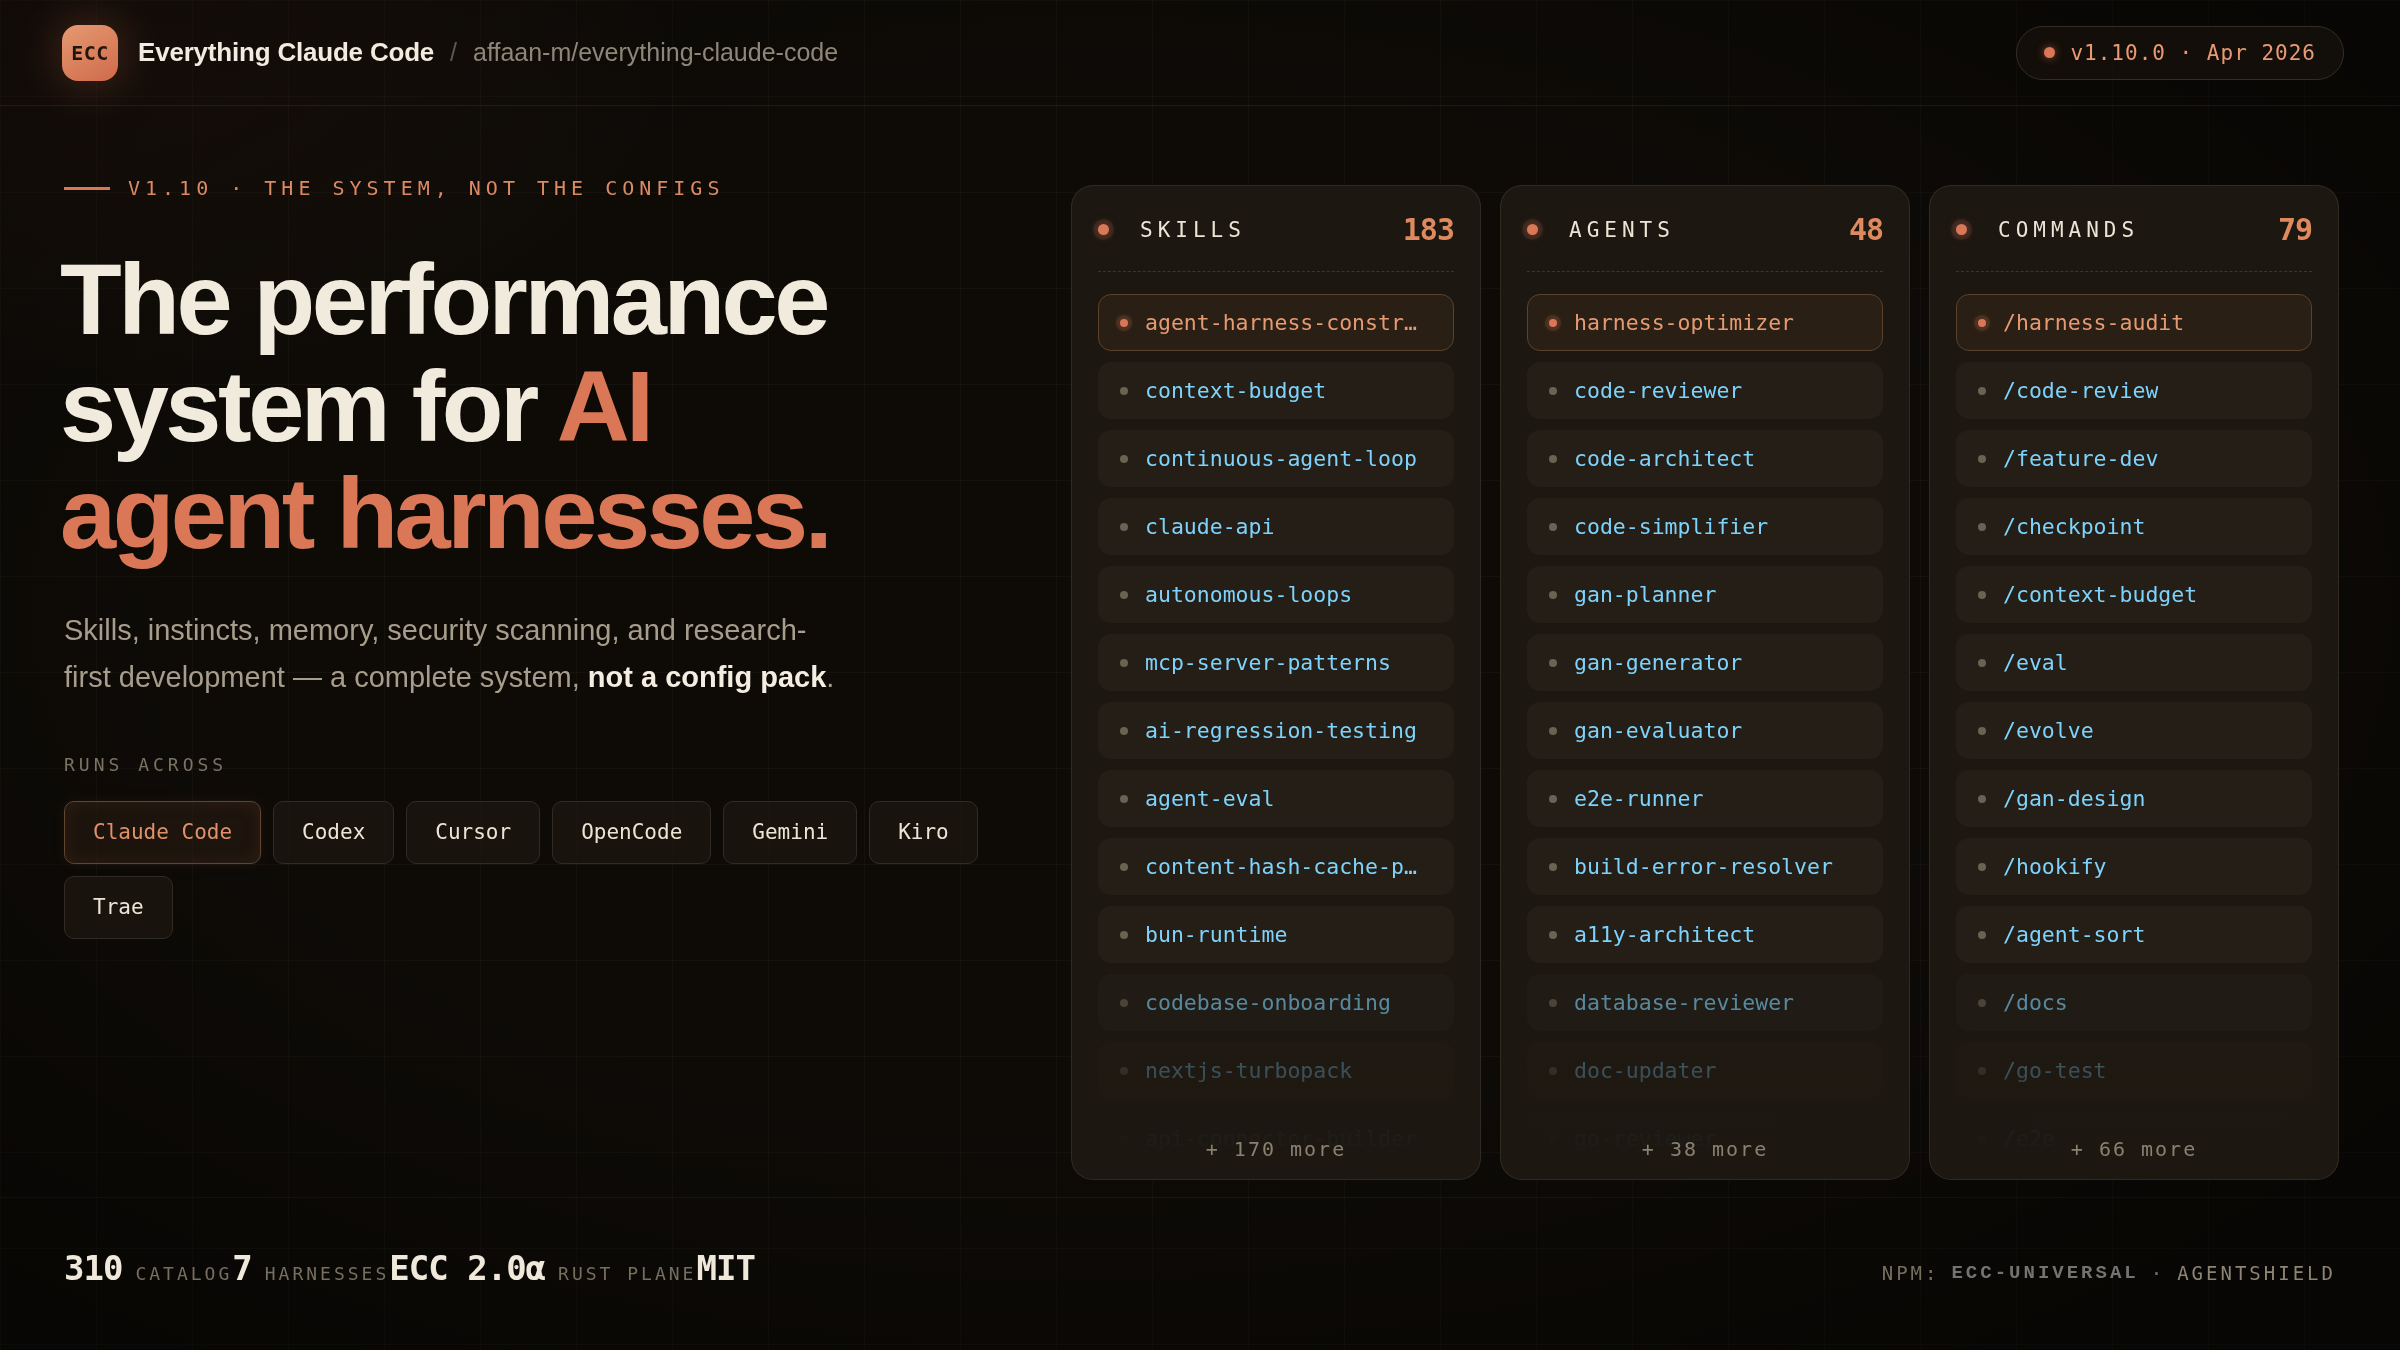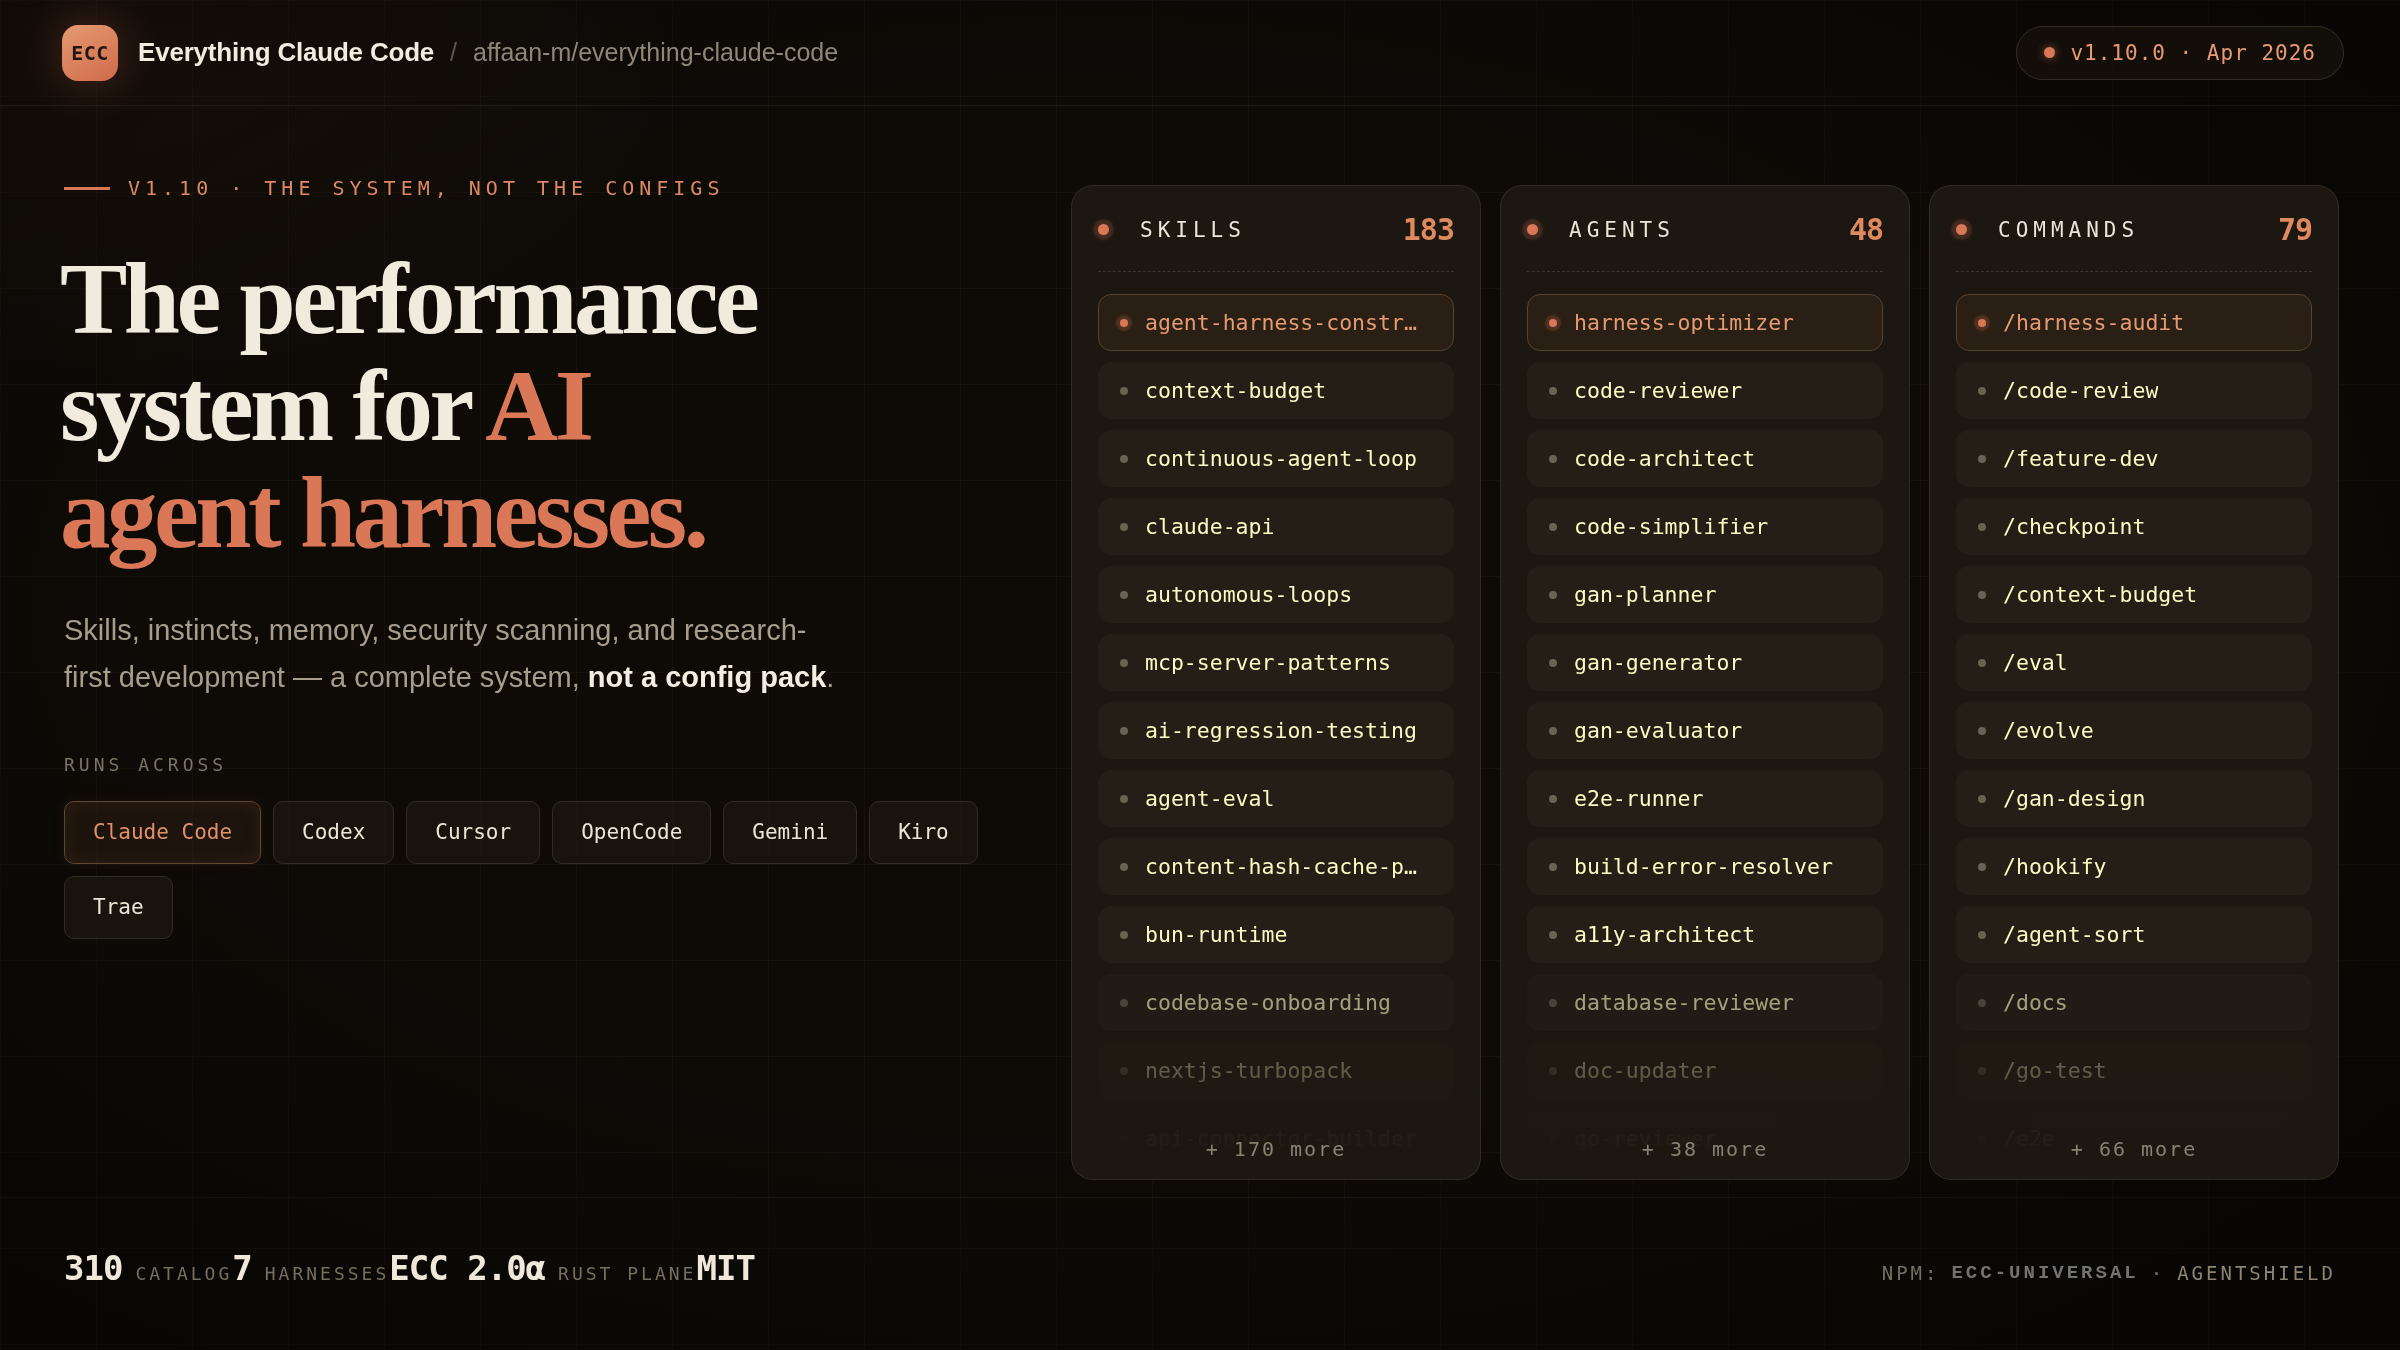--- a/index.html
+++ b/index.html
@@ -29,21 +29,21 @@
   .version-pill{margin-left:auto;display:flex;align-items:center;gap:15px;height:52px;padding:0 27px;
     border:1px solid #342d22;border-radius:27px;background:rgba(24,19,13,0.65);}
   .version-dot{width:11px;height:11px;border-radius:50%;background:#d97757;box-shadow:0 0 9px rgba(217,119,87,0.6);}
   .version-text{font-size:21px;color:#e89a72;letter-spacing:1px;}
 
   
   .hero{position:absolute;left:64px;top:176px;width:920px;z-index:3;}
   .eyebrow{display:flex;align-items:center;gap:18px;}
   .eyebrow-dash{width:46px;height:3px;background:#d97757;}
   .eyebrow-text{font-size:20px;color:#db8a63;letter-spacing:5px;}
-  .headline{margin:46px 0 0 -4px;font-family:Liberation Serif, serif;font-weight:700;
+  .headline{margin:46px 0 0 -4px;font-family:Liberation Sans, sans-serif;font-weight:700;
     font-size:101px;line-height:1.06;letter-spacing:-3.5px;color:#f1ebde;}
   .headline .accent{color:#d97757;}
   .subtitle{margin-top:40px;font-family:"Liberation Sans",sans-serif;font-size:29px;line-height:1.6;color:#a79d8c;}
   .subtitle .line{display:block;}
   .subtitle .bold{color:#f4eee2;font-weight:700;}
   .runs-label{margin-top:54px;font-size:18px;color:#7b7264;letter-spacing:4px;}
   .chips{margin-top:26px;display:flex;flex-wrap:wrap;gap:12px;width:920px;}
   .chip{height:63px;padding:0 28px;border-radius:10px;border:1px solid #322b21;background:rgba(28,23,16,0.75);
     display:flex;align-items:center;font-size:21px;color:#ece4d5;box-sizing:border-box;}
   .chip--active{color:#e0916a;border-color:#5e462f;background:rgba(42,29,18,0.55);
@@ -56,21 +56,21 @@
   .card-head{display:flex;align-items:center;gap:31px;margin-top:26px;}
   .card-dot{width:11px;height:11px;border-radius:50%;background:#d97757;
     box-shadow:0 0 0 5px rgba(217,119,87,0.12),0 0 10px rgba(217,119,87,0.5);}
   .card-title{font-size:21px;color:#ece4d6;letter-spacing:5px;}
   .card-count{margin-left:auto;font-size:30px;font-weight:700;color:#df8a5e;letter-spacing:-1px;}
   .card-divider{margin-top:24px;border-top:1px dashed rgba(235,215,180,0.16);}
   .list{margin-top:22px;display:flex;flex-direction:column;gap:11px;}
   .item{height:57px;flex:0 0 57px;border-radius:13px;background:#241e16;border:1px solid transparent;
     display:flex;align-items:center;gap:17px;padding:0 21px;box-sizing:border-box;}
   .item-dot{width:8px;height:8px;border-radius:50%;background:#6a6252;flex:0 0 8px;}
-  .item-label{font-size:21.5px;color:#fef9c3;white-space:nowrap;overflow:hidden;}
+  .item-label{font-size:21.5px;color:#7dd3fc;white-space:nowrap;overflow:hidden;}
   .item:first-child{background:#291f14;border-color:#5a432d;}
   .item:first-child .item-label{color:#e69a71;}
   .item:first-child .item-dot{background:#d97757;box-shadow:0 0 0 4px rgba(217,119,87,0.14),0 0 8px rgba(217,119,87,0.45);}
   .item:nth-last-child(3){opacity:.60;}
   .item:nth-last-child(2){opacity:.38;}
   .item:nth-last-child(1){opacity:.15;}
   .card-fade{position:absolute;left:1px;right:1px;bottom:1px;height:130px;z-index:1;pointer-events:none;
     background:linear-gradient(to bottom, rgba(28,23,17,0), #1c1711 88%);border-radius:0 0 22px 22px;}
   .card-more{position:absolute;left:0;right:0;bottom:18px;text-align:center;z-index:2;
     font-size:20px;color:#8a8170;letter-spacing:2px;}

